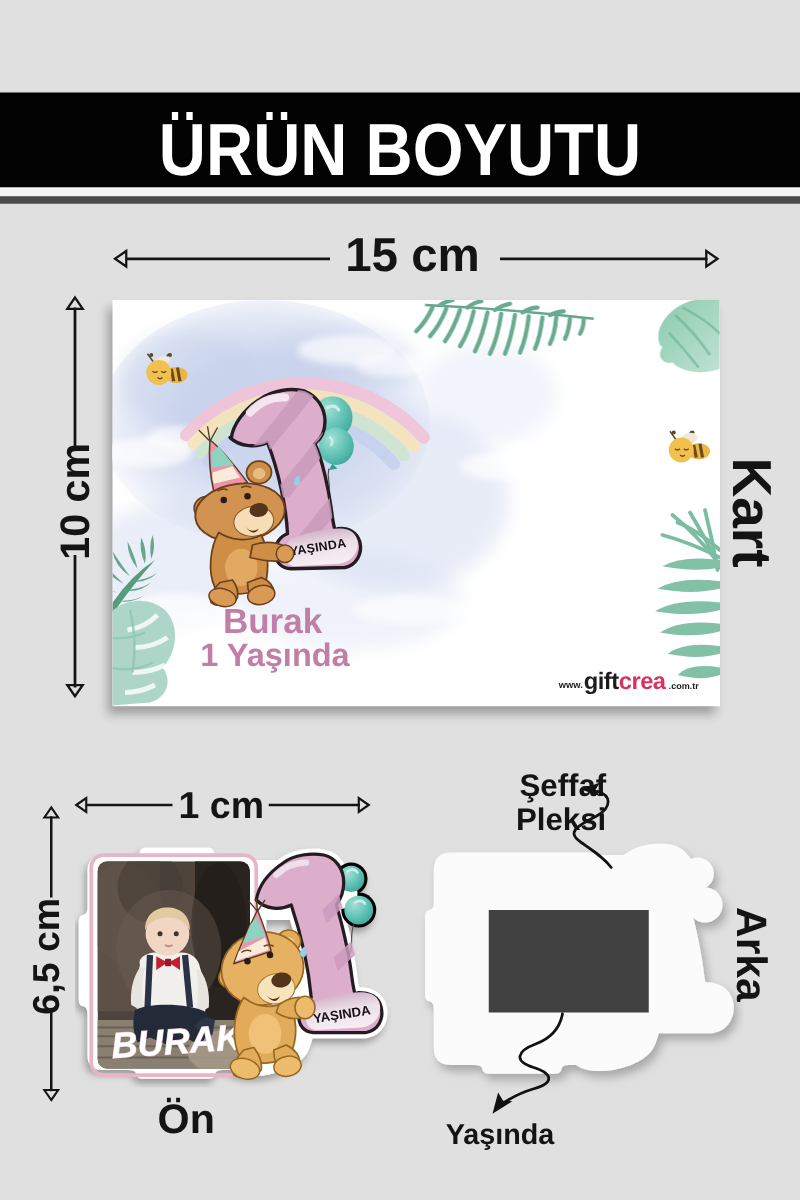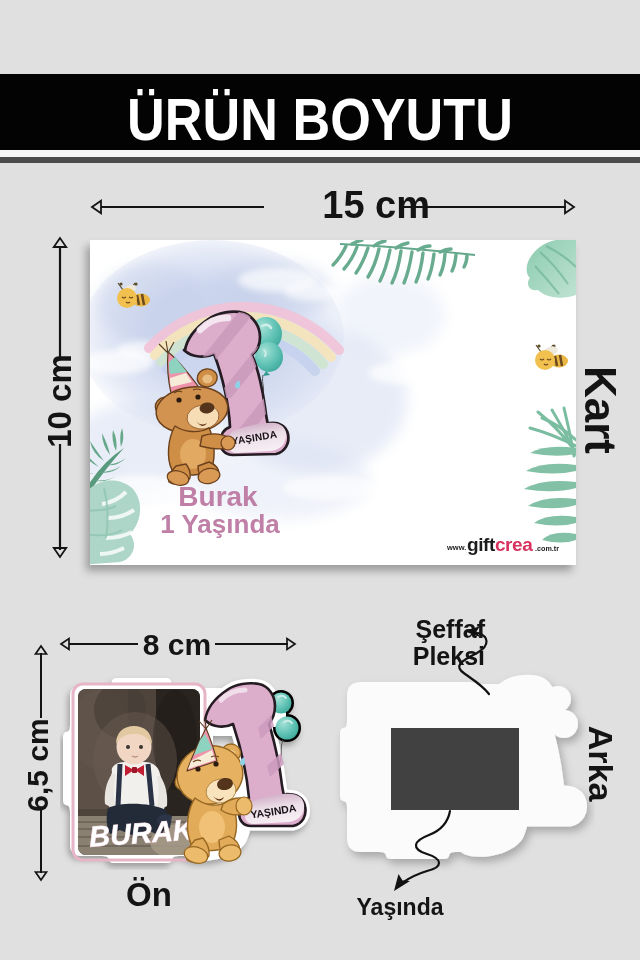--- a/index.html
+++ b/index.html
@@ -22,21 +22,21 @@
   <g stroke="#141414" fill="none" stroke-width="2.2">
     <line x1="101" y1="17" x2="264" y2="17"></line>
     <line x1="400" y1="17" x2="566" y2="17"></line>
   </g>
   <g stroke="#141414" fill="none" stroke-width="1.8">
     <path d="M92,17 L101,10.8 L101,23.2 Z"></path>
     <path d="M574,17 L565,10.8 L565,23.2 Z"></path>
   </g>
 </svg>
 
-<div class="abs dimtext" style="left:230px;top:184px;width:200px;text-align:right;font-size:38px">15 cm</div>
+<div class="abs dimtext" style="left:230px;top:184px;width:200px;text-align:center;font-size:38px">15 cm</div>
 
 <svg class="abs" style="left:44px;top:232px" width="32" height="332" viewBox="0 0 32 332">
   <g stroke="#141414" fill="none" stroke-width="2.2">
     <line x1="16" y1="14" x2="16" y2="128"></line>
     <line x1="16" y1="212" x2="16" y2="318"></line>
   </g>
   <g stroke="#141414" fill="none" stroke-width="1.8">
     <path d="M16,6 L9.8,15 L22.2,15 Z"></path>
     <path d="M16,325 L9.8,316 L22.2,316 Z"></path>
   </g>
@@ -280,21 +280,21 @@
   <g stroke="#141414" fill="none" stroke-width="2">
     <line x1="19" y1="14" x2="88" y2="14"></line>
     <line x1="165" y1="14" x2="238" y2="14"></line>
   </g>
   <g stroke="#141414" fill="none" stroke-width="1.7">
     <path d="M11,14 L19,8.5 L19,19.5 Z"></path>
     <path d="M245,14 L237,8.5 L237,19.5 Z"></path>
   </g>
 </svg>
 
-<div class="abs dimtext" style="left:107px;top:628px;width:140px;text-align:center;font-size:30px">8 cm</div>
+<div class="abs dimtext" style="left:107px;top:628px;width:140px;text-align:center;font-size:30px">1 cm</div>
 
 <svg class="abs" style="left:26px;top:640px" width="30" height="246" viewBox="0 0 30 246">
   <g stroke="#141414" fill="none" stroke-width="2">
     <line x1="15" y1="13" x2="15" y2="78"></line>
     <line x1="15" y1="168" x2="15" y2="233"></line>
   </g>
   <g stroke="#141414" fill="none" stroke-width="1.7">
     <path d="M15,6 L9.5,14 L20.5,14 Z"></path>
     <path d="M15,240 L9.5,232 L20.5,232 Z"></path>
   </g>

